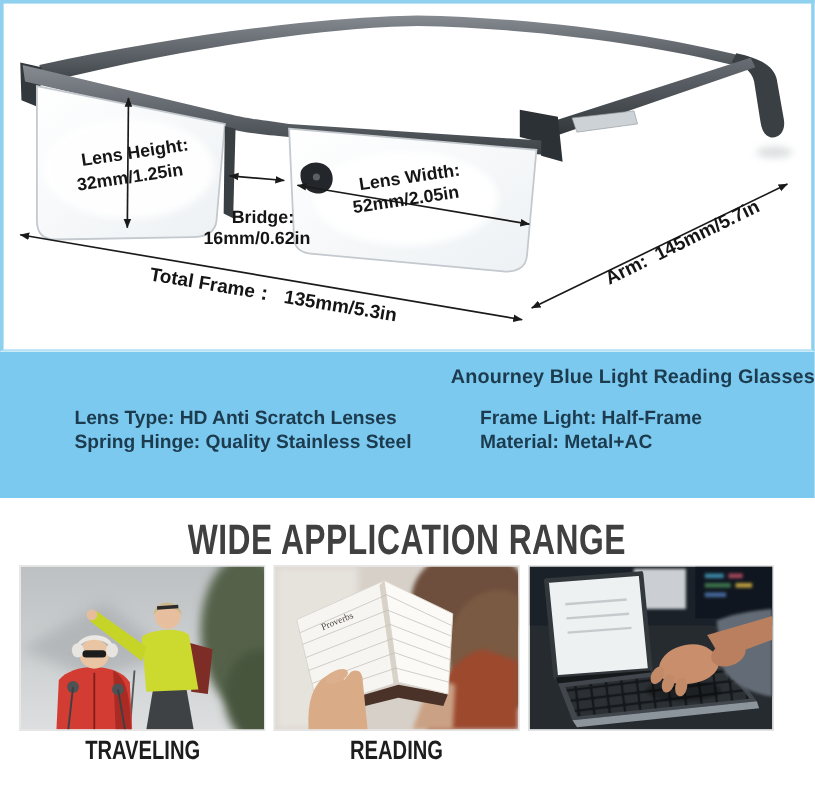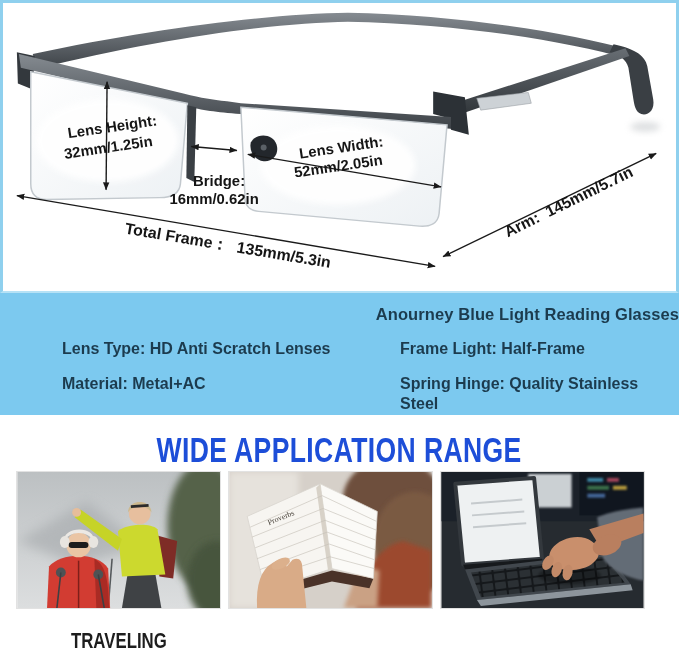--- a/index.html
+++ b/index.html
@@ -23,40 +23,40 @@
   .spec-panel {
     height:122px; background:#7cc9ef; color:#1c3b4e; box-sizing:border-box;
     padding-top:12px;
   }
   .spec-title {
     text-align:right; font-size:16.5px; font-weight:600; letter-spacing:.1px;
     margin-bottom:15px;
   }
   .spec-grid {
     display:grid; grid-template-columns:338px 1fr; padding-left:62px;
-    row-gap:15px; font-size:16px; font-weight:600; line-height:20px;
+    font-size:16px; font-weight:600; line-height:20px;
   }
 
   
   .application { background:#ffffff; }
   .app-heading {
     margin:0; padding-top:19px; height:56px; box-sizing:border-box;
-    text-align:center; color:#1d4ed8;
+    text-align:center; color:#404040;
     font-size:34px; font-weight:bold; line-height:33px; white-space:nowrap;
   }
   .app-heading span { display:inline-block; transform:scaleX(.78) scaleY(1.04); transform-origin:center; letter-spacing:.5px; }
   .photos { display:flex; gap:7px; padding-left:16px; }
   .photo-card { width:205px; }
   .photo {
     width:205px; height:138px; border:1px solid #e2e2e2; box-sizing:border-box;
     background:#eee; overflow:hidden;
   }
   .photo svg { display:block; width:100%; height:100%; }
   .photo-label {
-    margin-top:20px; text-align:center; color:#1d1d1d;
+    margin-top:5px; text-align:center; color:#1d1d1d;
     font-size:21px; font-weight:bold; line-height:24px; white-space:nowrap;
   }
   .photo-label span { display:inline-block; transform:scaleX(.8) scaleY(1.05); transform-origin:center; }
 </style>
 </head>
 <body>
 
 <div class="page">
 
   <div class="top-section">
@@ -127,22 +127,22 @@
         <text transform="translate(573,207) rotate(-26.3)" font-size="16"><tspan>Arm:</tspan><tspan dx="9">145mm/5.7in</tspan></text>
       </g>
     </svg>
   </div>
 
   <div class="spec-panel">
     <div class="spec-title">Anourney Blue Light Reading Glasses</div>
     <div class="spec-grid">
       <div>Lens Type: HD Anti Scratch Lenses</div>
       <div>Frame Light: Half-Frame</div>
+      <div>Spring Hinge: Quality Stainless Steel</div>
       <div>Material: Metal+AC</div>
-      <div>Spring Hinge: Quality Stainless Steel</div>
     </div>
   </div>
 
   <div class="application">
     <h2 class="app-heading"><span>WIDE APPLICATION RANGE</span></h2>
 
     <div class="photos">
 
       <div class="photo-card">
         <div class="photo">
@@ -232,20 +232,21 @@
                 <line x1="101" y1="73" x2="147" y2="89"></line>
                   <line x1="102" y1="86" x2="147" y2="98"></line>
               </g>
               <text transform="translate(40,54) rotate(-22)" font-size="8" fill="#4a443c" font-family="Liberation Serif, serif">Proverbs</text>
             </g>
 
             <path d="M28,138 Q26,102 44,92 Q54,85 58,96 L64,89 Q74,85 74,98 L78,138 Z" fill="#d9ab87"></path>
             <ellipse cx="52" cy="93" rx="10" ry="5" fill="#dcb08c" transform="rotate(-25 52 93)"></ellipse>
           </svg>
         </div>
+        <div class="photo-label"><span>READING</span></div>
       </div>
 
       <div class="photo-card">
         <div class="photo">
           <svg viewBox="0 0 205 138">
             <defs>
               <filter id="b1" x="-50%" y="-50%" width="200%" height="200%">
                   <feGaussianBlur stdDeviation="1.2"></feGaussianBlur>
                 </filter>
               <pattern id="keys" width="13" height="9" patternUnits="userSpaceOnUse" patternTransform="rotate(-7)">

